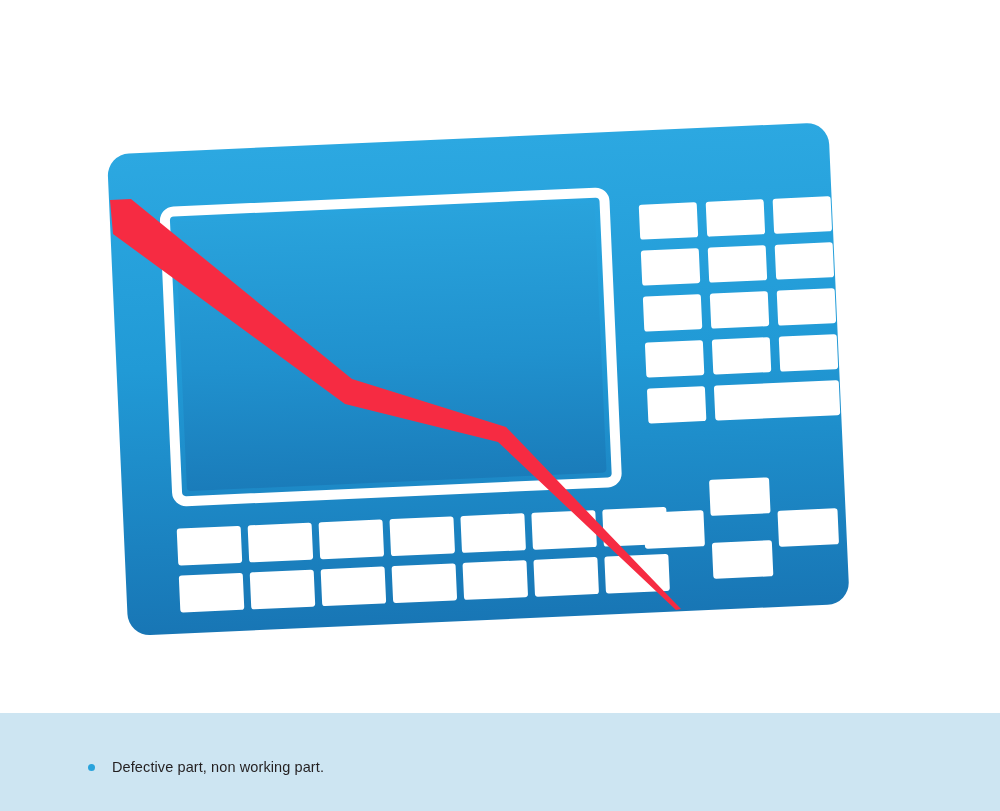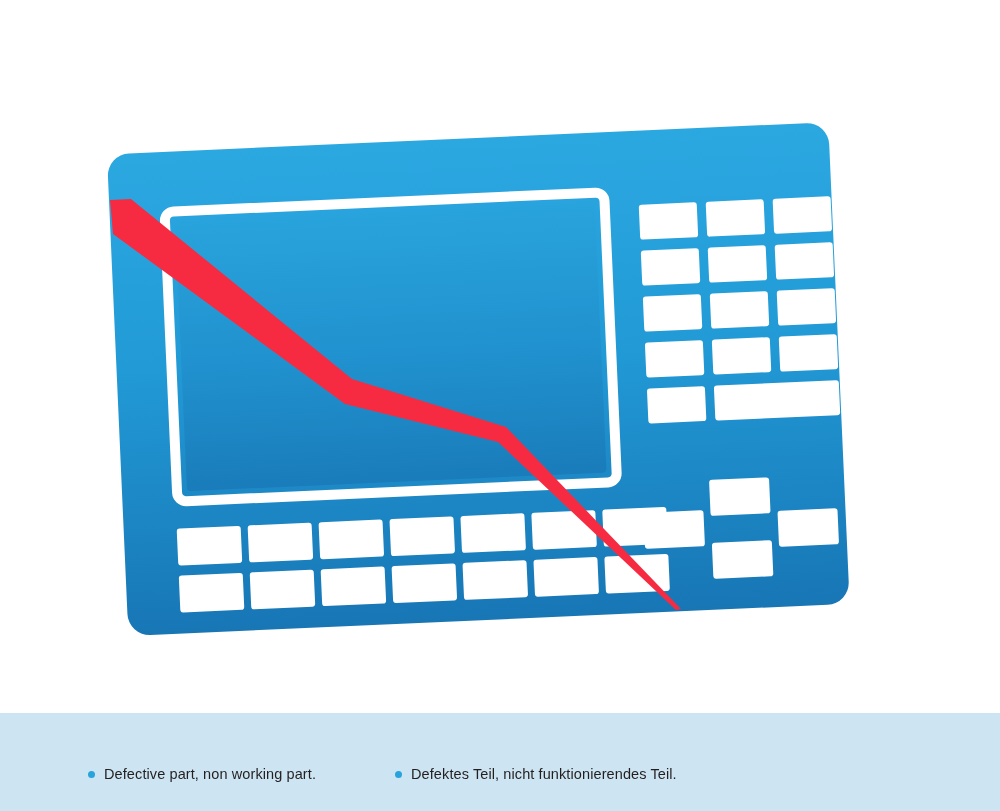--- a/index.html
+++ b/index.html
@@ -32,24 +32,24 @@
 
   .note-list{
     position:absolute;
     left:0;top:0;
     width:1000px;height:98px;
     margin:0;padding:0;
     list-style:none;
   }
   .note-item{
     position:absolute;
-    top:54px;
+    top:47px;
     display:flex;
     align-items:center;
-    gap:9px;
+    gap:17px;
     font-size:14.5px;
     color:#231f20;
     white-space:nowrap;
     letter-spacing:0.1px;
   }
   .note-item.en{left:88px;}
   .note-item.de{left:395px;}
   .note-bullet{
     width:7px;height:7px;
     border-radius:50%;
@@ -149,18 +149,14 @@
   </svg>
 </div>
 
 <div id="note-bar">
 
   <ul class="note-list">
     <li class="note-item en">
       <span class="note-bullet"></span>
       <span class="note-text">Defective part, non working part.</span>
     </li>
-    <li class="note-item de">
-      <span class="note-bullet"></span>
-      <span class="note-text">Defektes Teil, nicht funktionierendes Teil.</span>
-    </li>
   </ul>
 </div>
 
 </body></html>

